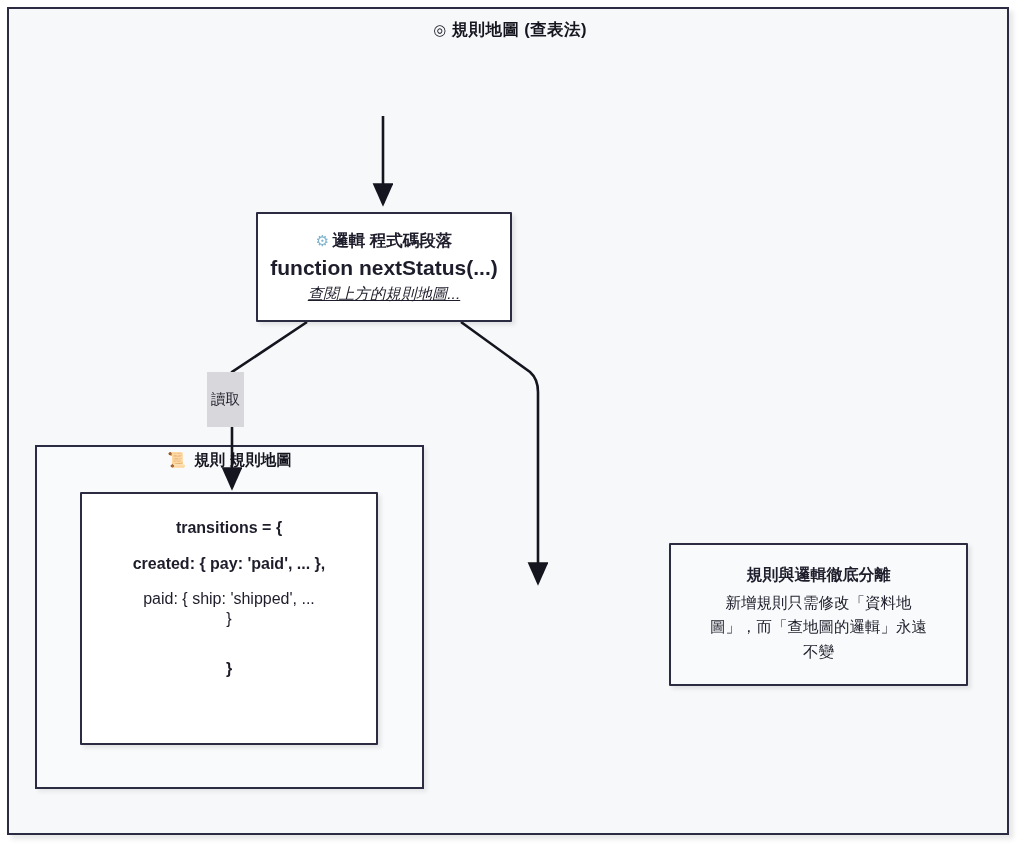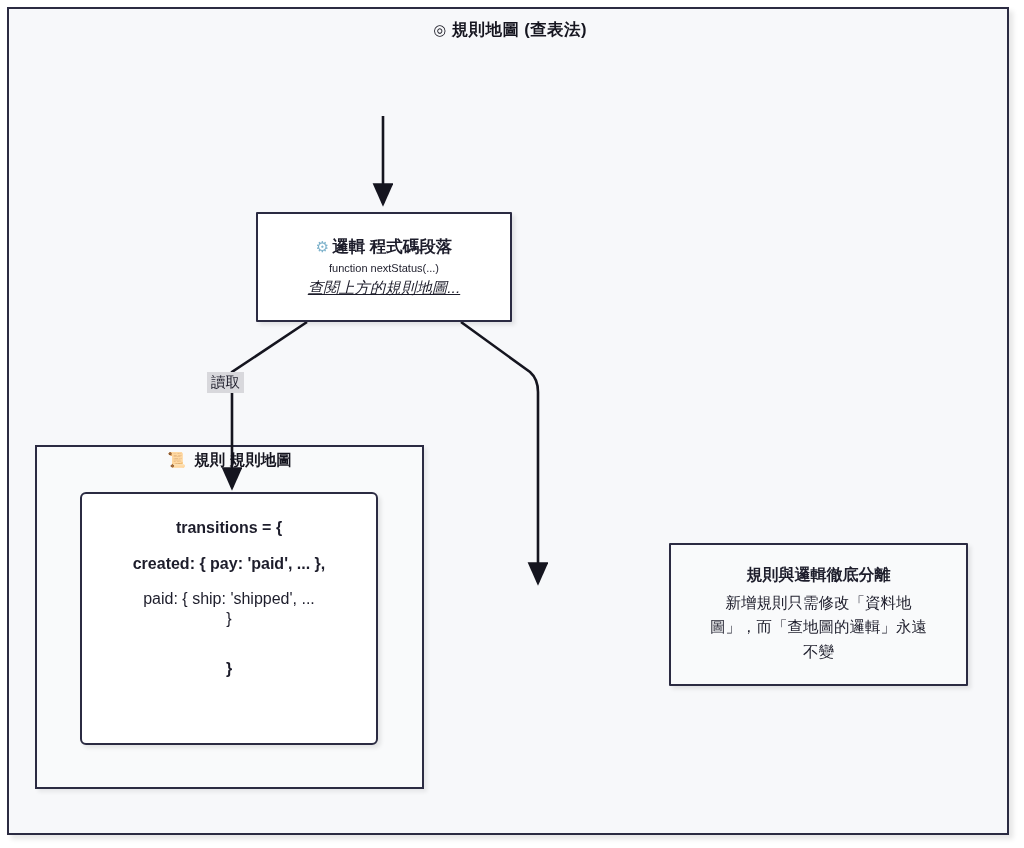--- a/index.html
+++ b/index.html
@@ -46,21 +46,21 @@
   #node-input .txt{white-space:nowrap;}
 
   
   #node-logic{
     left:256px;top:212px;width:256px;height:110px;
     background:#ffffff;border-radius:1px;
     padding:6px 8px;gap:4px;
   }
   #node-logic .l1{font-size:16.5px;font-weight:bold;white-space:nowrap;}
   #node-logic .l1 .gear{color:#7fb3cc;font-size:15px;margin-right:3px;}
-  #node-logic .l2{font-size:11px;font-weight:400;white-space:nowrap;}
+  #node-logic .l2{font-size:21px;font-weight:700;white-space:nowrap;}
   #node-logic .l3{font-size:15.5px;font-style:italic;text-decoration:underline;white-space:nowrap;}
 
   
   #subgraph{
     position:absolute;left:35px;top:445px;width:389px;height:344px;
     background:#f9fafb;
     border:2.5px solid #2b2b42;
     box-shadow:3px 3px 4px rgba(0,0,0,.07);
     box-sizing:border-box;
   }
@@ -70,21 +70,21 @@
     white-space:nowrap;z-index:3;
   }
   #subgraph-label .scroll{
     font-size:15px;margin-right:4px;
     color:#d9a441;
   }
 
   
   #node-table{
     left:80px;top:492px;width:298px;height:253px;
-    background:#ffffff;border-radius:6px;
+    background:#ffffff;border-radius:1px;
     padding:10px 12px;justify-content:flex-start;gap:0;
   }
   #node-table .trow{
     width:100%;text-align:center;font-size:16px;line-height:1.25;
   }
   #node-table .r0{margin-top:14px;font-weight:bold;}
   #node-table .r1{margin-top:16px;font-weight:700;}
   #node-table .r2{margin-top:15px;font-weight:400;}
   #node-table .r3{margin-top:30px;font-weight:bold;}
 
@@ -102,21 +102,21 @@
     padding:10px 36px;justify-content:center;gap:2px;
   }
   #node-note .ntitle{font-size:16px;font-weight:bold;margin-bottom:3px;white-space:nowrap;}
   #node-note .nbody{font-size:15.5px;line-height:1.55;text-align:center;}
 
   
   #edges{position:absolute;left:0;top:0;width:1024px;height:848px;pointer-events:none;}
   .edge-label{
     position:absolute;
     background:#d8d8dc;color:#1d1d2b;
-    font-size:14.5px;padding:1px 4px;white-space:nowrap;z-index:4;
+    font-size:14.5px;padding:18px 4px;white-space:nowrap;z-index:4;
   }
   #edge-label-read{left:207px;top:372px;}
 </style>
 </head>
 <body>
 
 <div id="stage">
 
   <div class="frame">
     <div class="frame-title">

